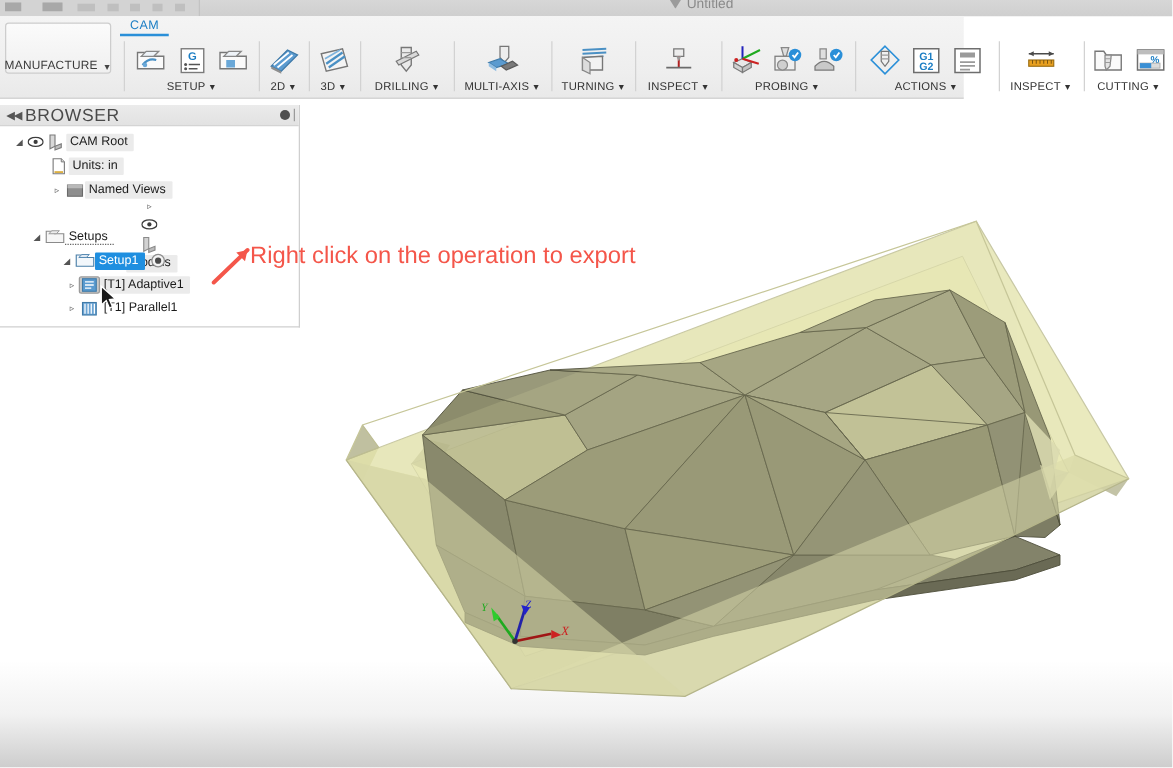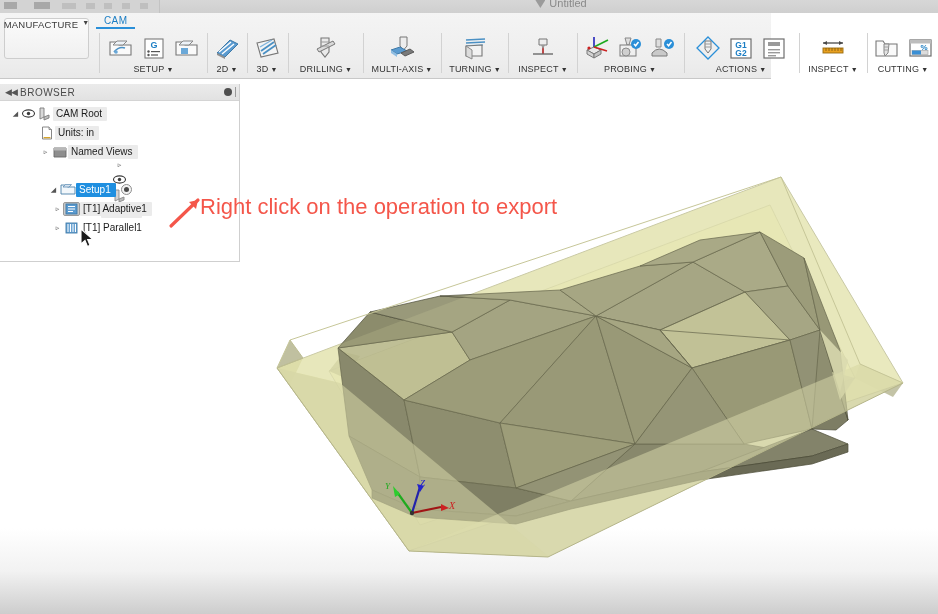--- a/index.html
+++ b/index.html
@@ -79,21 +79,21 @@
     padding: 0 8px 1px 8px;
     border-bottom: 2px solid #2a8fd8;
     letter-spacing: .4px;
   }
   .wsbtn {
     position: absolute; left: 4px; top: 5px;
     width: 85px; height: 41px;
     border: 1px solid #cdcdcd;
     border-radius: 3px;
     background: linear-gradient(#fbfbfb, #f0f0f0);
-    display: flex; align-items: flex-start; justify-content: center;
+    display: flex; align-items: flex-end; justify-content: center;
     font-size: 9.5px; color: #3a3a3a;
     letter-spacing: .2px;
     white-space: nowrap;
   }
   .wsbtn .caret { margin-left: 4px; font-size: 7px; color: #444; }
 
   .grp {
     position: absolute; top: 16px;
     height: 50px;
     display: flex; flex-direction: column;
@@ -136,21 +136,21 @@
     background: linear-gradient(#ebebeb, #e2e2e2);
     border-bottom: 1px solid #d4d4d4;
     display: flex; align-items: center;
   }
   .bh-collapse {
     margin-left: 4px; width: 14px;
     font-size: 9px; color: #555; text-align: center;
     letter-spacing: -1px;
   }
   .bh-title {
-    font-size: 10px; color: #4a4a4a;
+    font-size: 14px; color: #4a4a4a;
     letter-spacing: .5px;
     margin-left: 2px;
   }
   .bh-right {
     position: absolute; right: 3px; top: 3px;
     display: flex; align-items: center; gap: 3px;
   }
   .bh-pin {
     width: 8px; height: 8px; border-radius: 50%;
     background: #4f4f4f;
@@ -214,21 +214,21 @@
   .vp-bg {
     position: absolute; left: 0; top: 79px;
     width: 938px; height: 535px;
     background: linear-gradient(180deg,#ffffff 0%, #ffffff 84%, #f2f2f2 92%, #cdcdcd 100%);
   }
 
   
   .anno-text {
     position: absolute;
     left: 200px; top: 194px;
-    font-size: 22px;
+    font-size: 19px;
     color: #f4564a;
     white-space: nowrap;
     z-index: 40;
     font-family: "Liberation Sans", sans-serif;
     text-align: right;
   }
   .anno-arrow {
     position: absolute; left: 165px; top: 196px;
     width: 40px; height: 34px;
     z-index: 40;
@@ -680,20 +680,33 @@
         </span>
         <span class="tico">
           <svg width="13" height="14" viewBox="0 0 13 14">
               <path d="M2 1 L6 1 L6 10 L2 12 Z" fill="#d2d2d2" stroke="#8a8a8a" stroke-width="0.9"></path>
               <path d="M6 10 L11 8 L11 11 L6 13 Z" fill="#bbbbbb" stroke="#8a8a8a" stroke-width="0.9"></path>
             </svg>
         </span>
         <span class="lbl hl" style="margin-left:4px;">Models</span>
       </div>
 
+      <div class="row" style="padding-left:24px;">
+        <span class="twisty">◢</span>
+        <span class="tico">
+          <svg width="16" height="13" viewBox="0 0 16 13">
+              <path d="M1 11 L1 2 L6 2 L7.5 4 L15 4 L15 11 Z" fill="#f6f6f6" stroke="#8a8a8a" stroke-width="0.9"></path>
+              <path d="M3 4 L9 4 L11.5 1.6 L5.5 1.6 Z" fill="#ececec" stroke="#9a9a9a" stroke-width="0.8"></path>
+            </svg>
+        </span>
+        <span class="lbl dashed" style="position:relative;">
+          <span>Setups</span>
+          <span class="setups-underline" style="left:0;right:0;"></span>
+        </span>
+      </div>
 
       <div class="row" style="padding-left:48px;">
         <span class="twisty">◢</span>
         <span class="tico">
           <svg width="16" height="13" viewBox="0 0 16 13">
               <path d="M1 11 L1 2 L6 2 L7.5 4 L15 4 L15 11 Z" fill="#f2f7fb" stroke="#4a7fa8" stroke-width="0.9"></path>
               <path d="M3 4 L9 4 L11.5 1.6 L5.5 1.6 Z" fill="#dfeaf4" stroke="#5a8cb4" stroke-width="0.8"></path>
             </svg>
         </span>
         <span class="lbl sel">Setup1</span>

